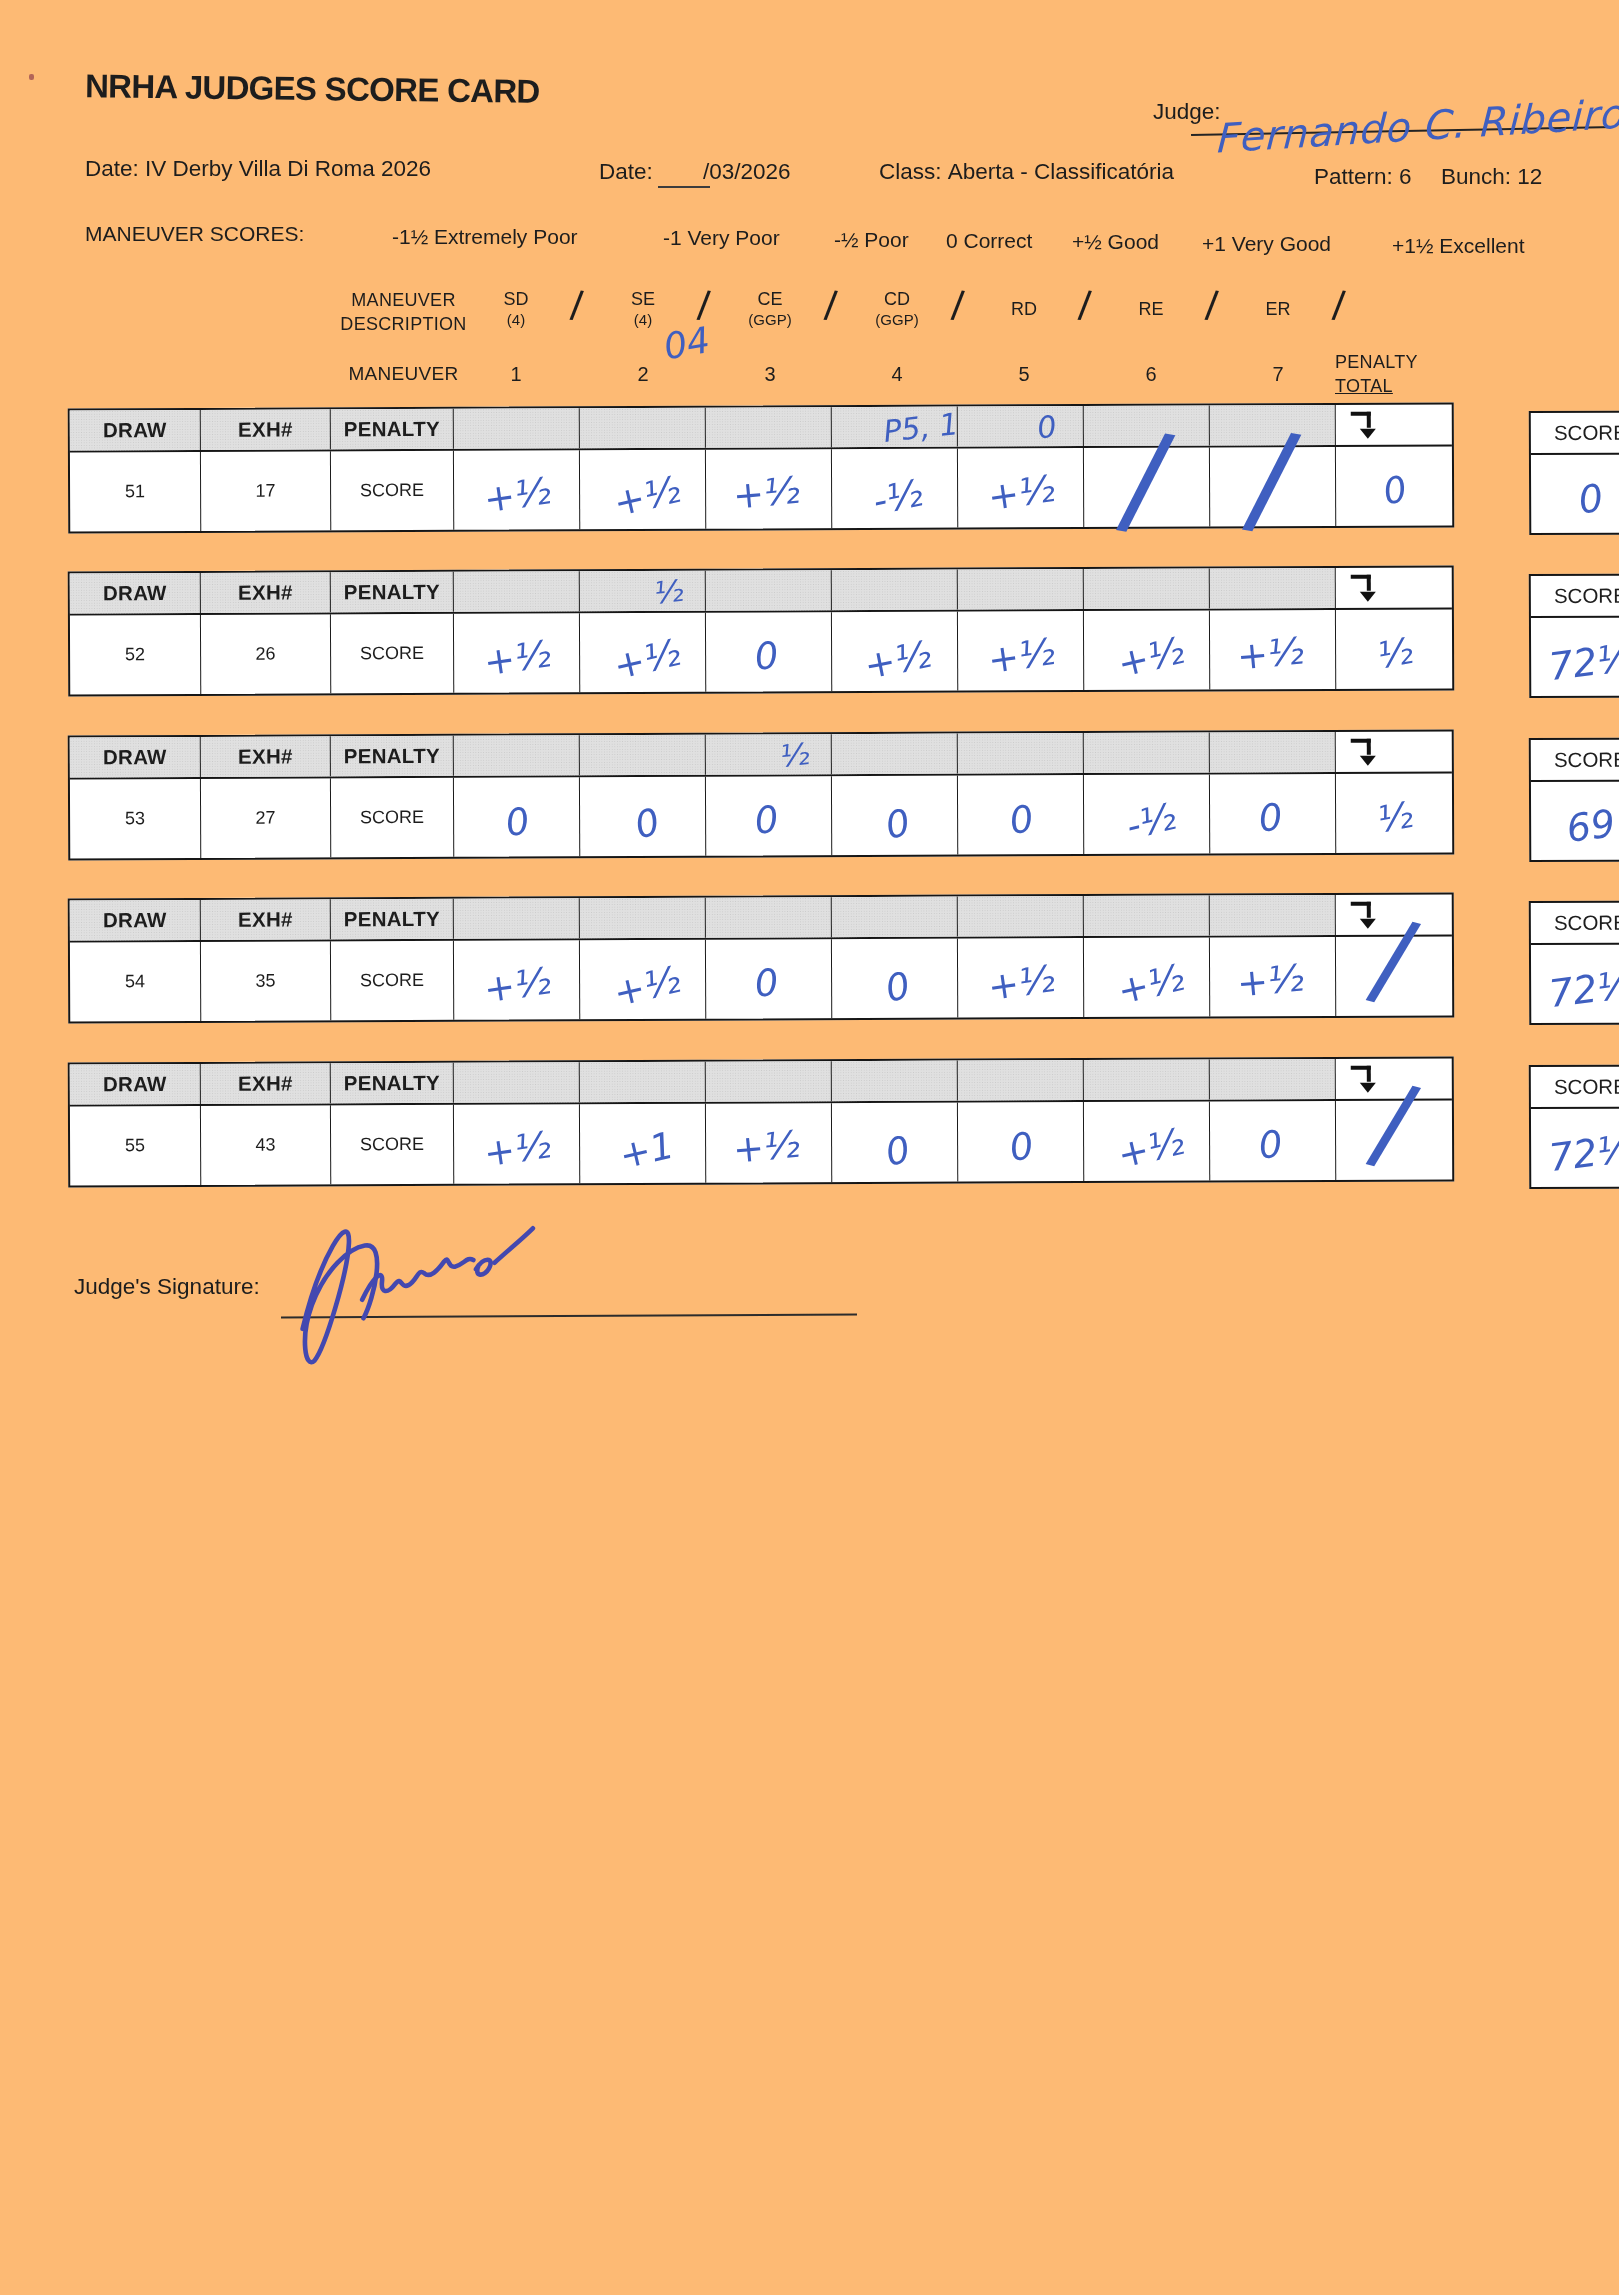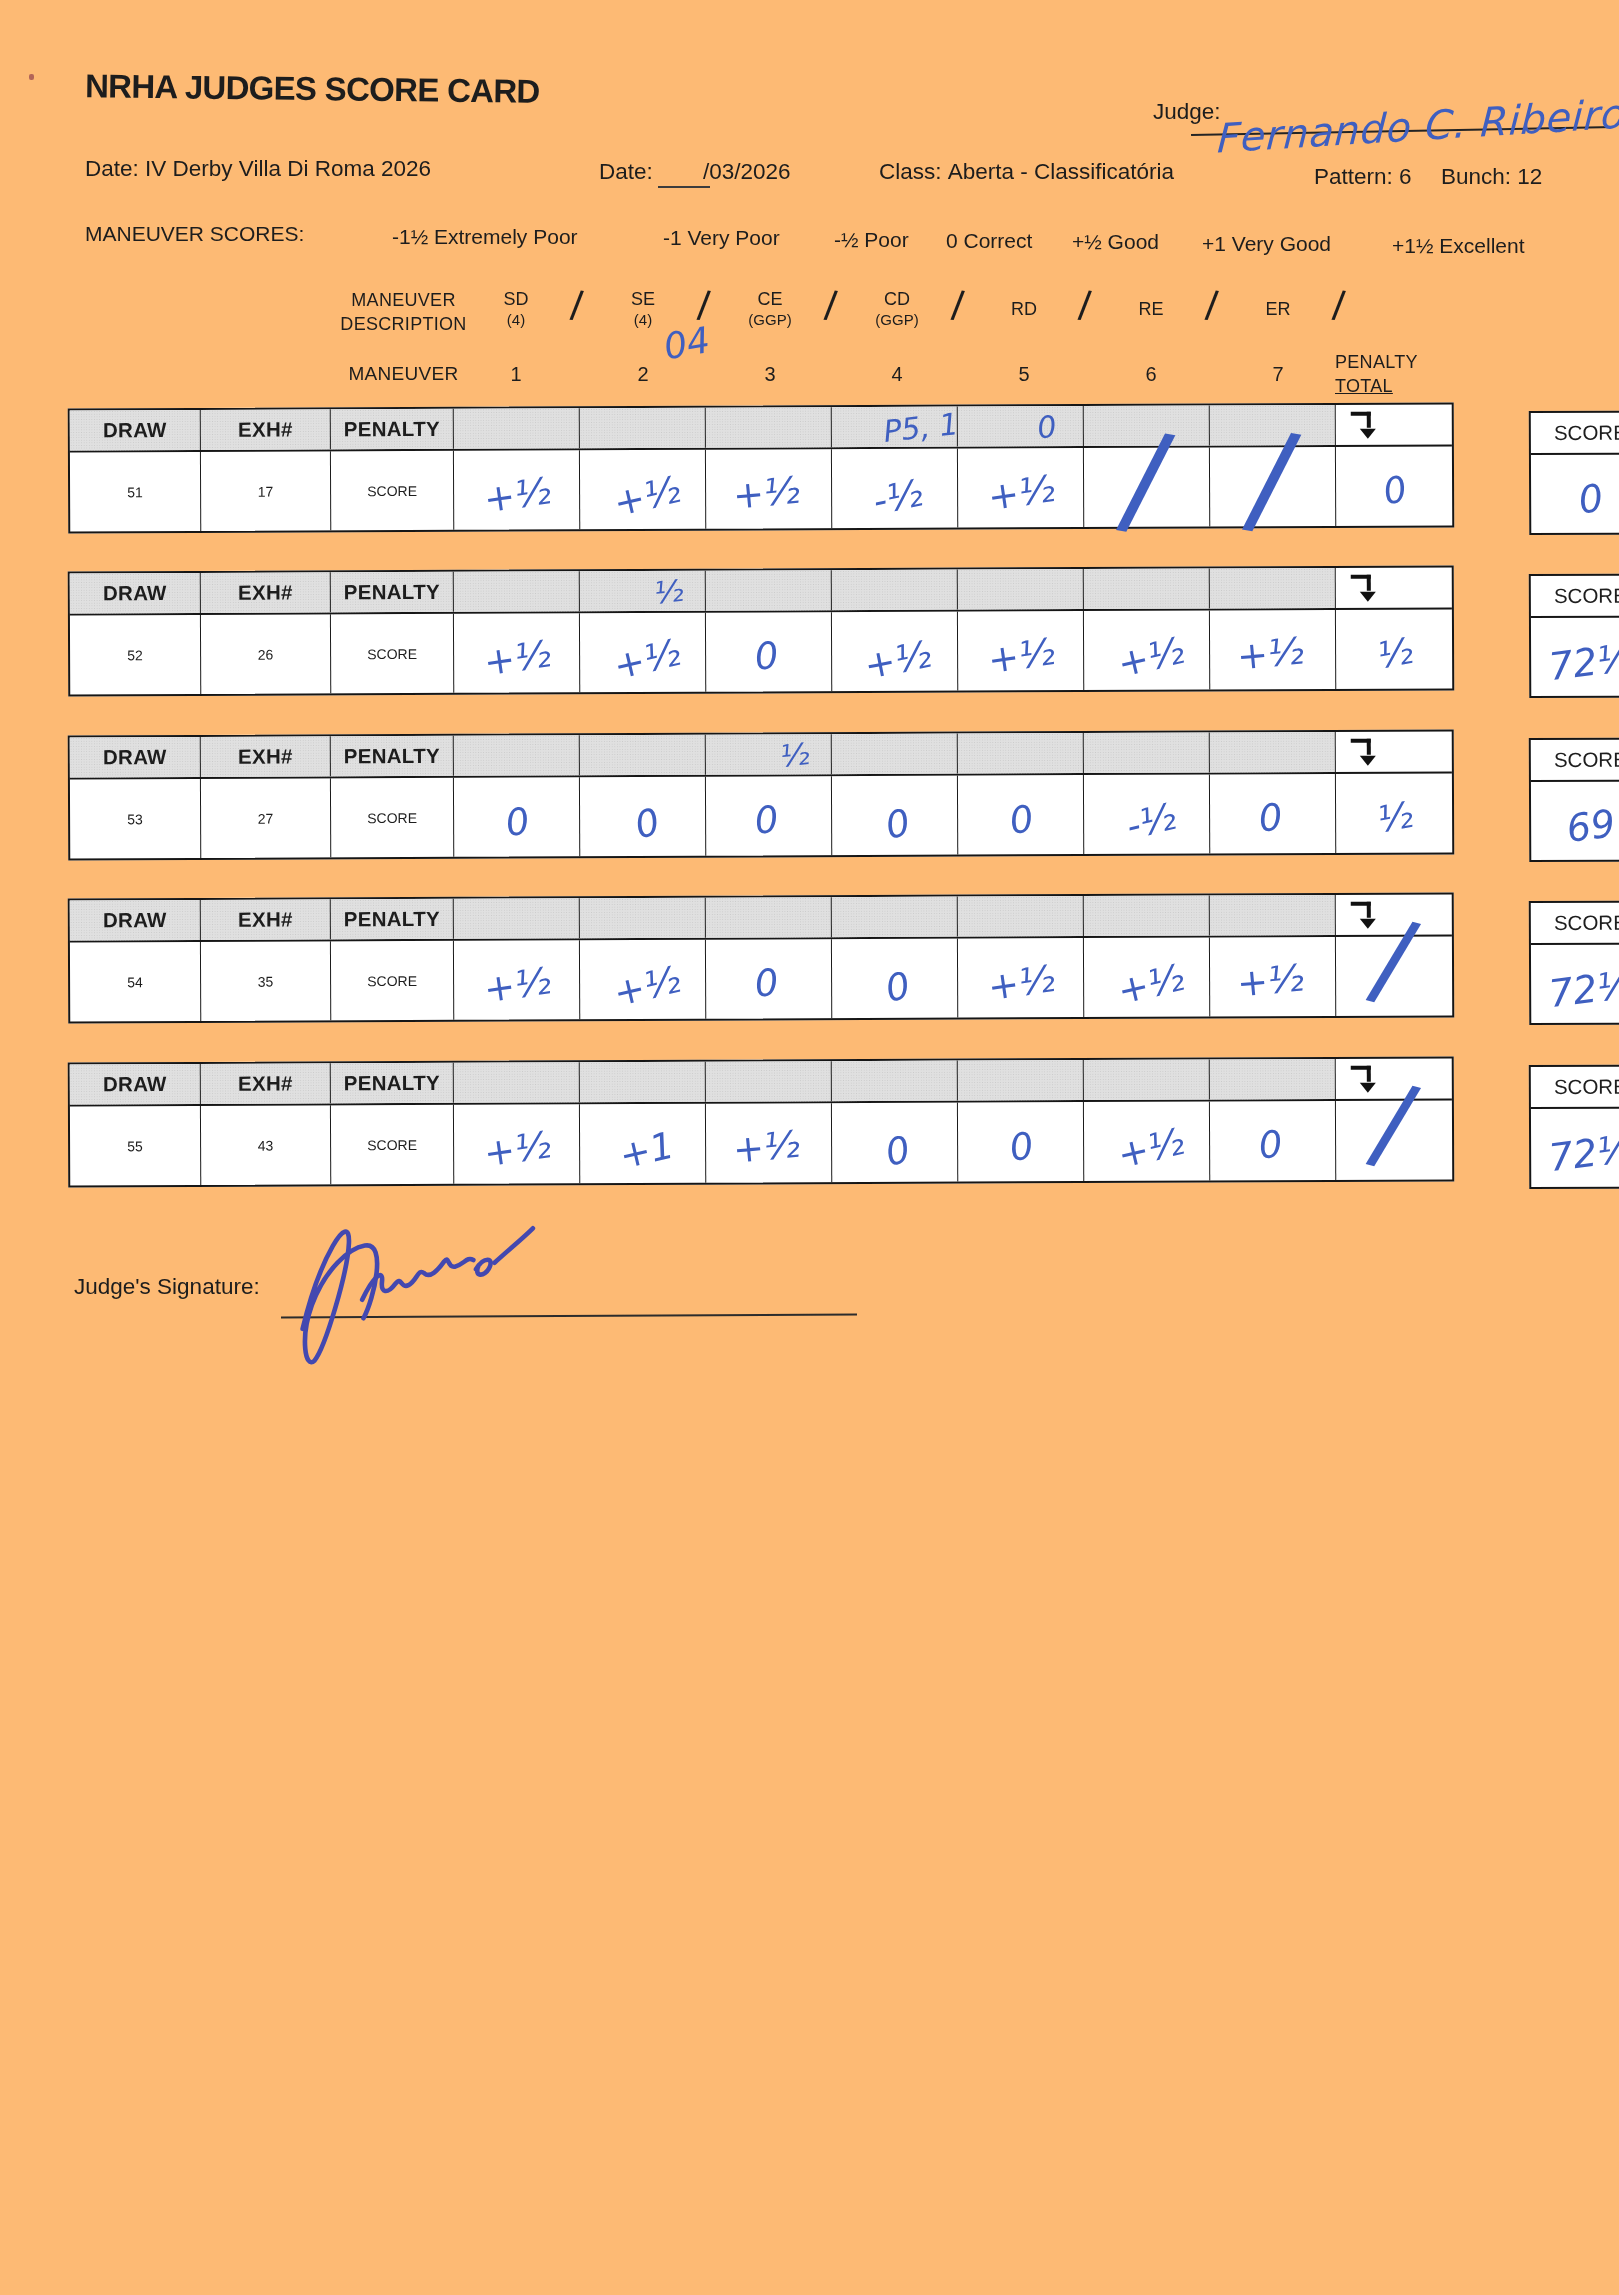--- a/index.html
+++ b/index.html
@@ -37,21 +37,21 @@
   .row.header { height:42px; border-bottom:2px solid #161616; }
   .row.values { height:79px; }
   .cell { position:relative; border-left:1.3px solid #1b1b1b; display:flex; align-items:center; justify-content:center; overflow:visible; }
   .cell:first-child { border-left:none; }
   .c0 { width:130px; } .c1 { width:130px; } .c2 { width:123px; }
   .cm { width:126px; } .cpt { width:117px; }
   .gray { background-color:#e0e0e0;
           background-image:radial-gradient(#c9c9c9 0.5px, transparent 0.6px);
           background-size:2.6px 2.6px; }
   .hd span { font-weight:bold; font-size:20.5px; letter-spacing:0.3px; }
-  .printed { font-size:14px; }
+  .printed { font-size:18px; }
 
   .pt-arrow { position:absolute; left:14.6px; top:6.6px; width:20px; height:22.5px; }
   .pt-arrow .bar { width:100%; height:16px; border-top:4.6px solid #111; border-right:4.6px solid #111; }
   .pt-arrow .head { position:absolute; right:-5.3px; bottom:-5.3px; width:0; height:0;
                     border-left:8px solid transparent; border-right:8px solid transparent;
                     border-top:10px solid #111; }
 
   .ink-score { font-size:37px; line-height:1; transform:rotate(-8deg) translateY(5.3px); white-space:nowrap; }
   .ink-score.t1 { transform:rotate(-13deg) translate(2.6px,8px); }
   .ink-score.t2 { transform:rotate(-5deg) translate(-2.6px,4px); }

